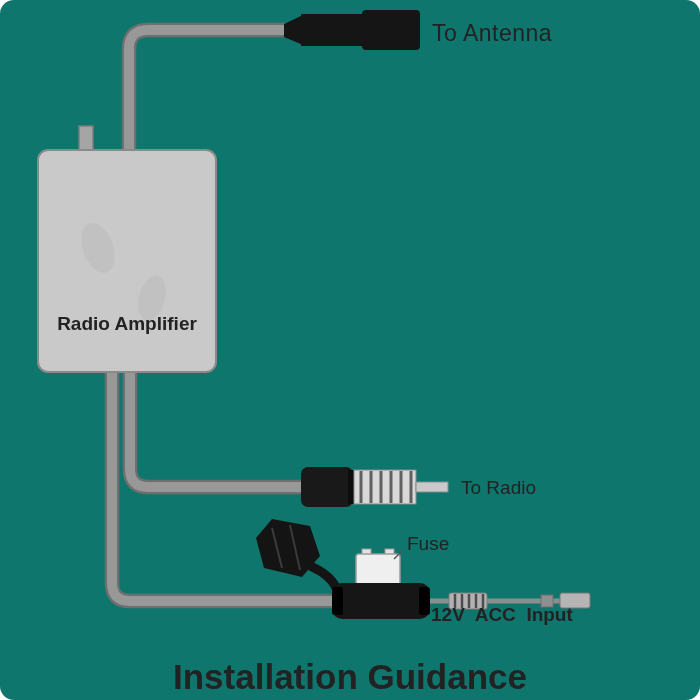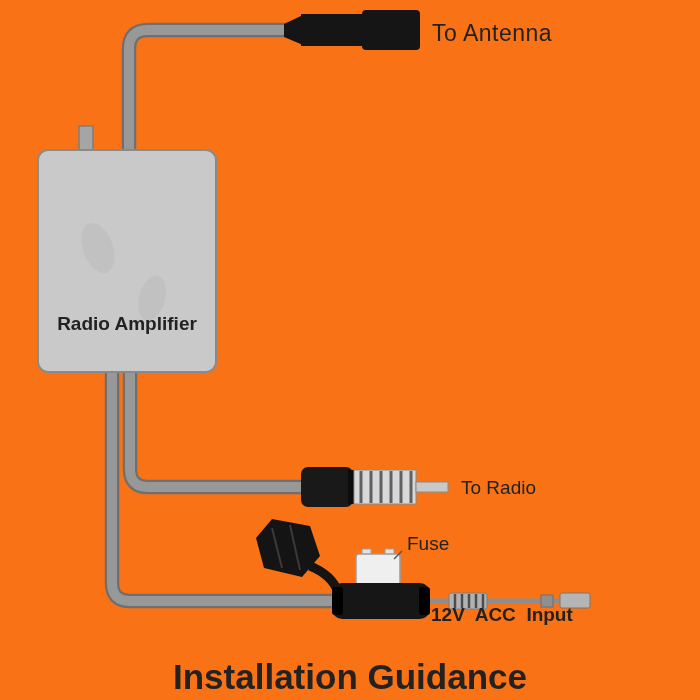--- a/index.html
+++ b/index.html
@@ -7,22 +7,23 @@
     padding: 0;
     background: #ffffff;
     width: 700px;
     height: 700px;
     font-family: "Liberation Sans", sans-serif;
   }
   .stage {
     position: relative;
     width: 700px;
     height: 700px;
-    background: #f97316;
+    background: #0f766e;
     overflow: hidden;
+    border-radius: 14px;
   }
   svg text {
     font-family: "Liberation Sans", sans-serif;
     fill: #222222;
   }
   .wire-outer { fill: none; stroke: #6f6f6f; stroke-width: 14.5; }
   .wire-inner { fill: none; stroke: #989898; stroke-width: 10; }
   .label { font-size: 19px; }
   .label-big { font-size: 23px; letter-spacing: 0.5px; }
   .label-bold { font-weight: bold; }

